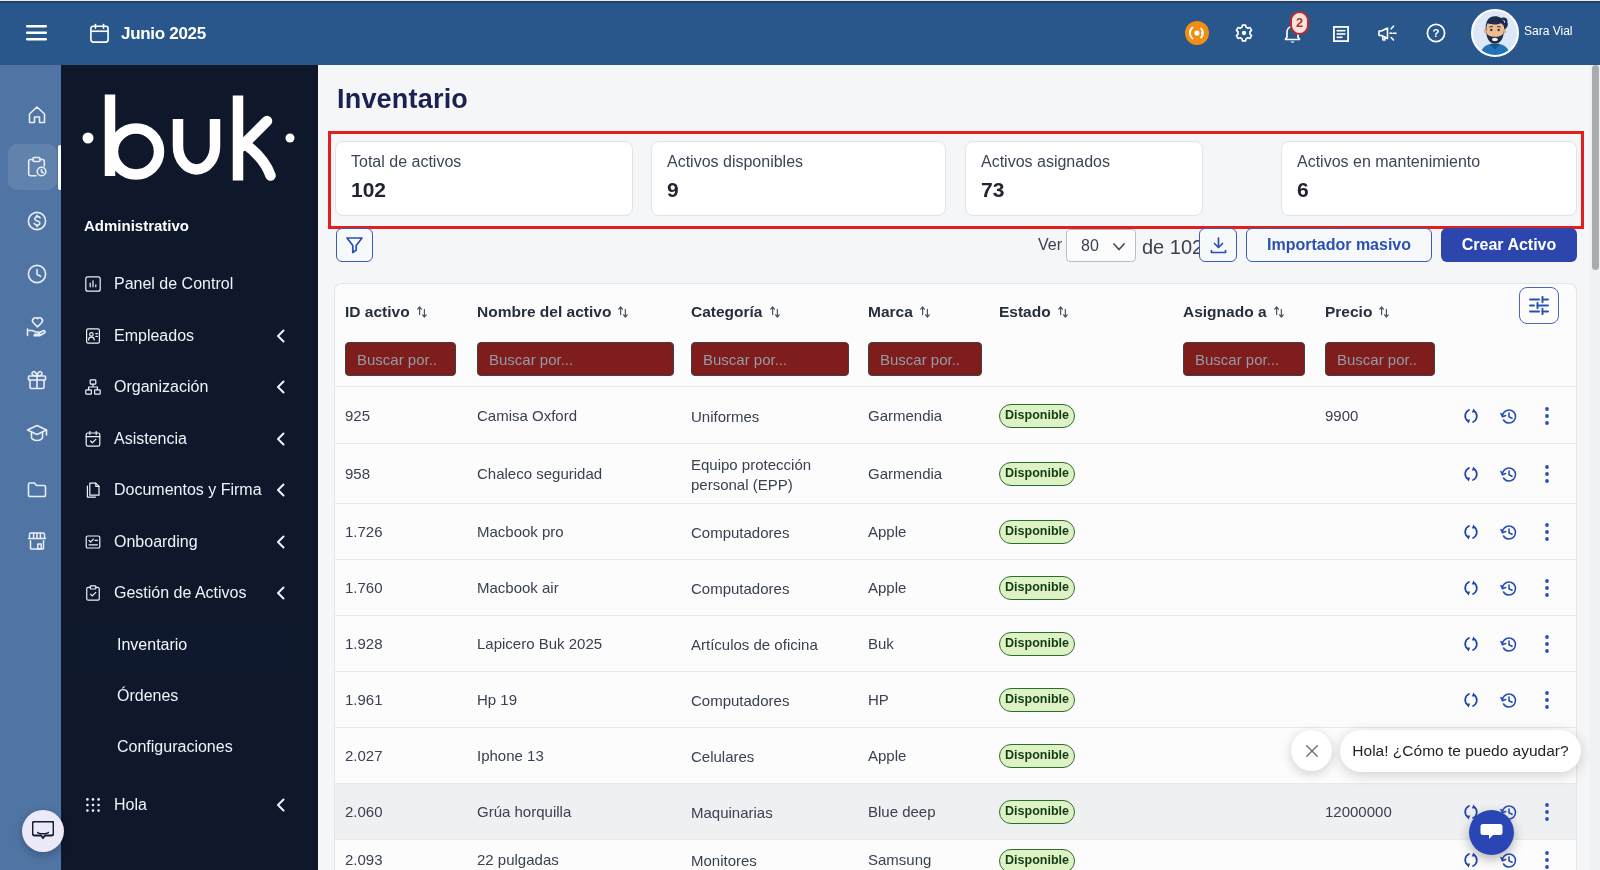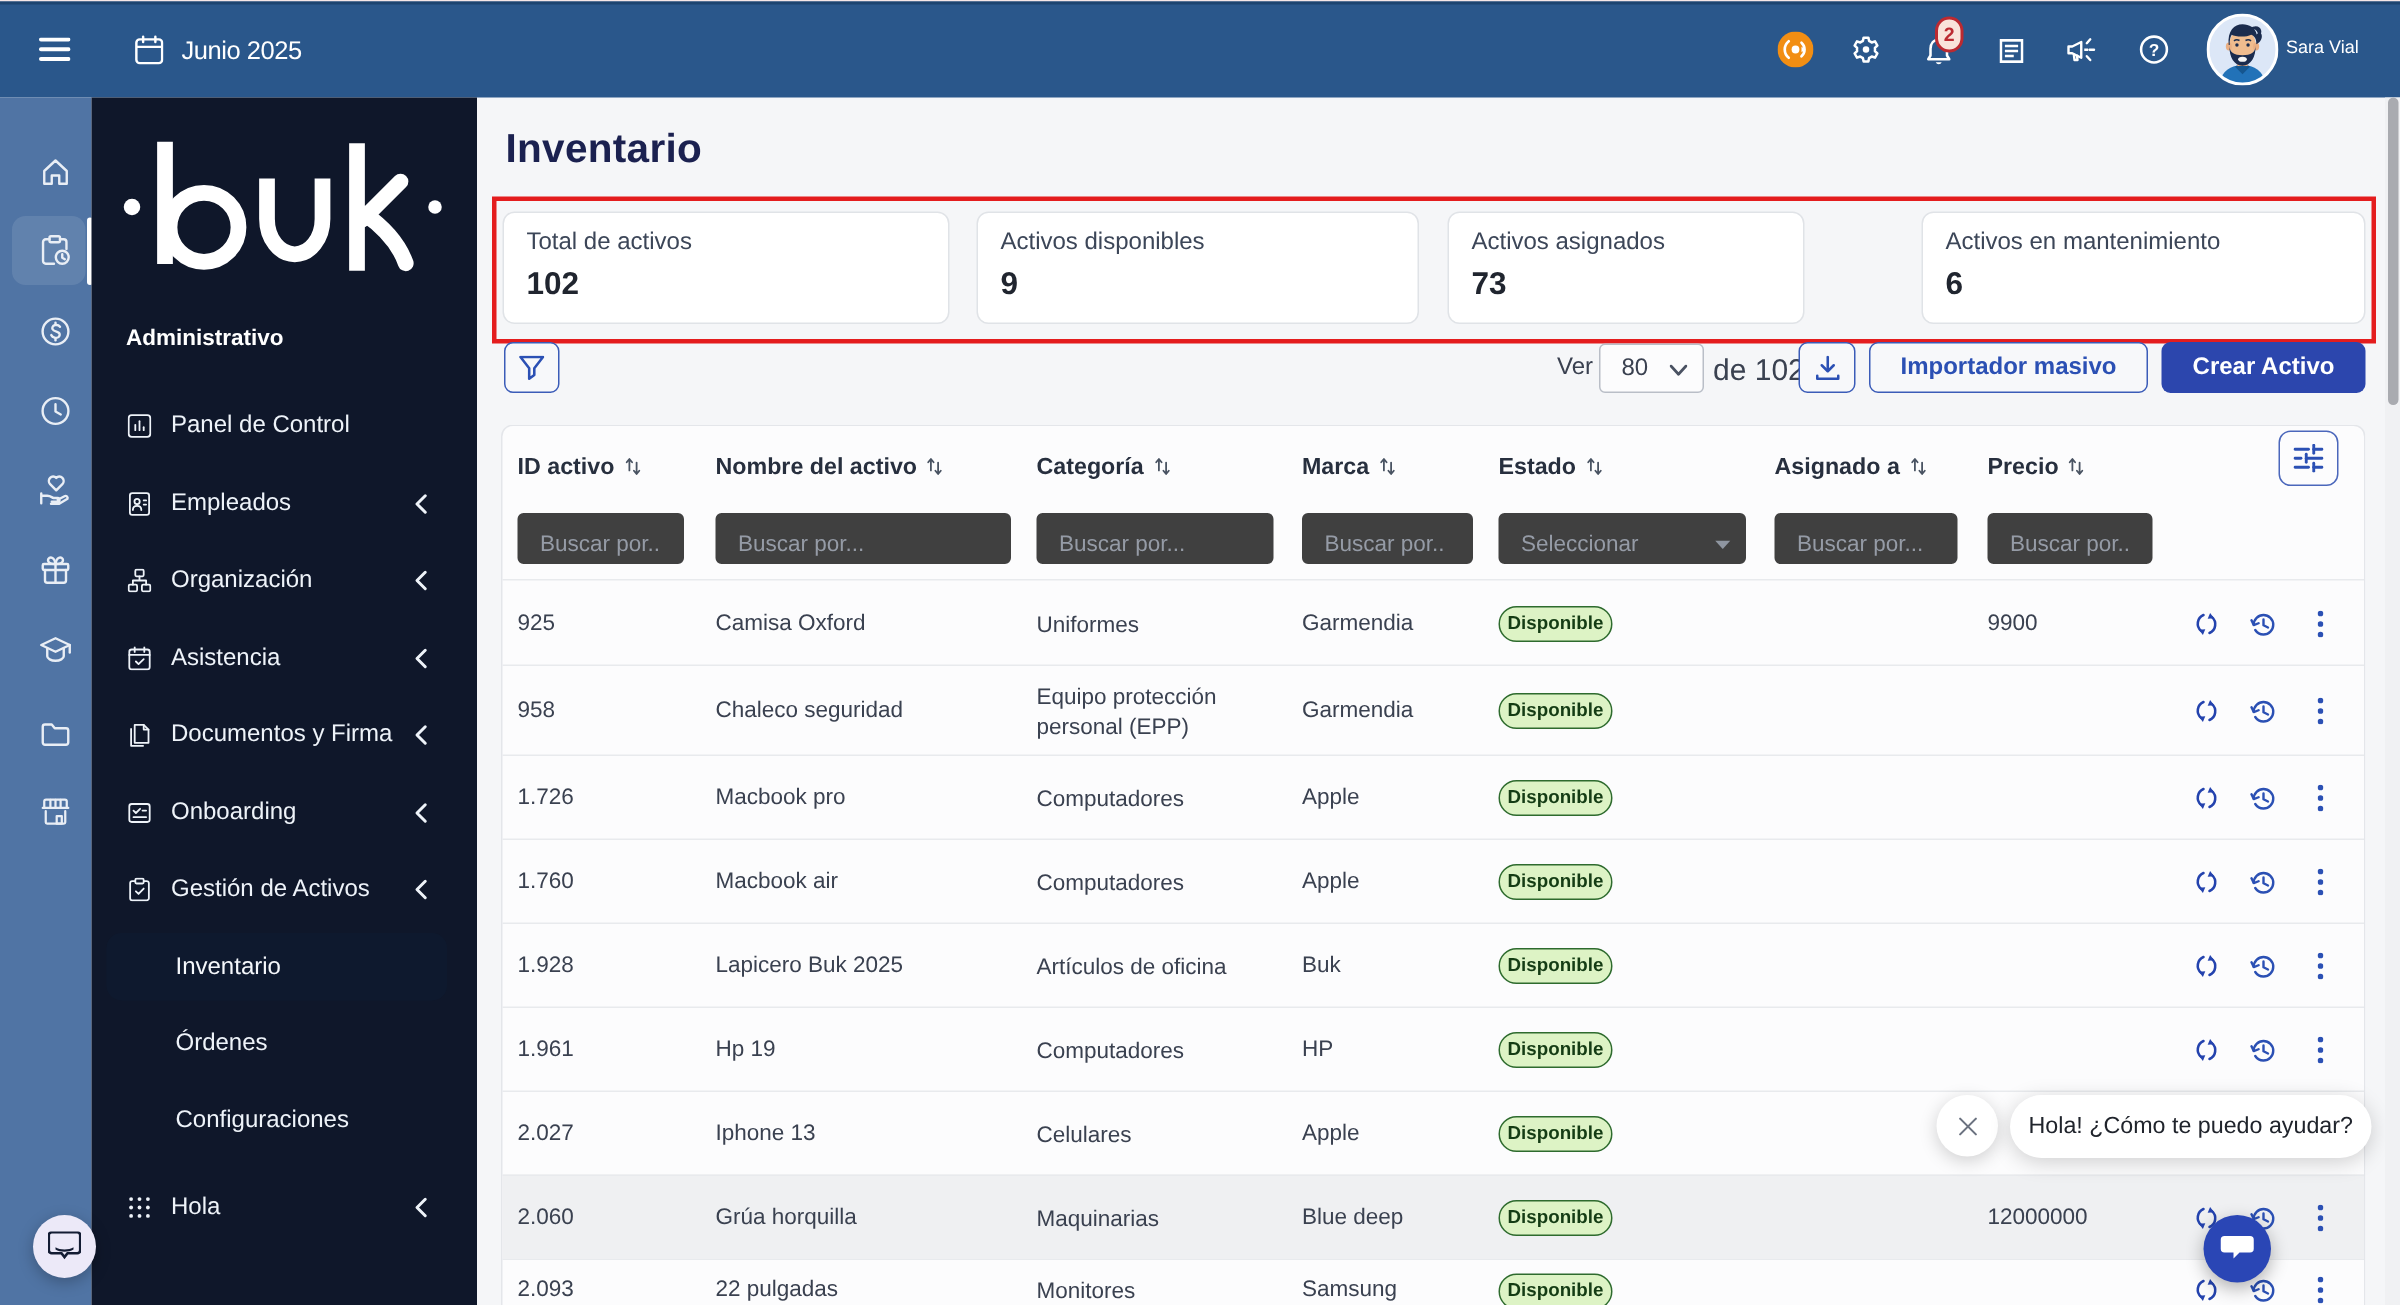--- a/index.html
+++ b/index.html
@@ -6,21 +6,21 @@
 html,body { width:1600px; height:870px; overflow:hidden; font-family:"Liberation Sans", sans-serif; }
 body { position:relative; background:#f5f6f8; }
 .abs { position:absolute; }
 
 
 #topbar { position:absolute; left:0; top:0; width:1600px; height:65px; background:#2a578b; }
 #topstrip { position:absolute; left:0; top:0; width:1600px; height:1px; background:#f6e7e7; z-index:5; }
 #topstrip2 { position:absolute; left:0; top:1px; width:1600px; height:2px; background:#1d4470; z-index:5; }
 #searchbox { position:absolute; left:227px; top:17px; width:285px; height:33px; background:#fff; border-radius:8px; }
 #searchbox .ph { position:absolute; left:14px; top:7px; font-size:16px; color:#8b95a1; }
-#junio { position:absolute; left:121px; top:24px; font-size:17px; font-weight:normal; color:#fff; letter-spacing:-0.3px; }
+#junio { position:absolute; left:121px; top:24px; font-size:17px; font-weight:bold; color:#fff; letter-spacing:-0.3px; }
 #saravial { position:absolute; left:1524px; top:24px; font-size:12px; color:#fff; }
 
 
 #rail { position:absolute; left:0; top:65px; width:61px; height:805px; background:#5074a4; }
 #railsel { position:absolute; left:8px; top:79px; width:49px; height:46px; background:rgba(255,255,255,0.1); border-radius:9px; }
 #railselbar { position:absolute; left:58px; top:80px; width:4px; height:45px; background:#fff; border-radius:3px; }
 #panel { position:absolute; left:61px; top:65px; width:257px; height:805px; background:#0f172a; }
 #adminlbl { position:absolute; left:23px; top:152px; font-size:15px; font-weight:bold; color:#fff; }
 .mitem { position:absolute; left:61px; width:257px; height:34px; }
 .mitem .micon { position:absolute; left:24px; top:2px; width:16px; height:16px; }
@@ -50,21 +50,21 @@
 #de102 { position:absolute; left:1142px; top:236px; font-size:20px; color:#3a4150; }
 #dlbtn { position:absolute; left:1199px; top:228px; width:38px; height:34px; border:1px solid #3b5cb8; border-radius:6px; background:#f7f8fa; }
 #impbtn { position:absolute; left:1246px; top:228px; width:186px; height:34px; border:1px solid #3b5cb8; border-radius:6px; background:#f7f8fa; color:#2b50b4; font-size:16px; font-weight:bold; text-align:center; line-height:32px; }
 #crearbtn { position:absolute; left:1441px; top:228px; width:136px; height:34px; background:#2c46ad; border-radius:6px; color:#fff; font-size:16px; font-weight:bold; text-align:center; line-height:34px; }
 
 
 #tablecard { position:absolute; left:334px; top:283px; width:1243px; height:587px; background:#fcfcfd; border:1px solid #e4e6ea; border-radius:8px 8px 0 0; border-bottom:none; }
 .th { position:absolute; top:19px; font-size:15.5px; font-weight:bold; color:#272f3e; }
 .sorti { position:relative; top:1px; margin-left:6px; }
 #colbtn { position:absolute; left:1184px; top:3px; width:40px; height:37px; border:1.5px solid #4b67bb; border-radius:8px; }
-.finput { position:absolute; top:58px; height:34px; border:4px solid #404040; border-radius:4px; background:#404040; }
+.finput { position:absolute; top:58px; height:34px; border:1px solid #404040; border-radius:4px; background:#7f1d1d; }
 .finput .ph { position:absolute; left:11px; top:8px; font-size:15px; color:#959ba6; }
 .row { position:absolute; left:0; width:1241px; border-top:1px solid #e8eaed; }
 .cell { position:absolute; font-size:15px; color:#3a4150; }
 .pill { position:absolute; left:664px; width:76px; height:24px; background:#ddf3c5; border:1.5px solid #2e6b2e; border-radius:12.5px; color:#143c14; font-size:12.5px; font-weight:bold; text-align:center; line-height:21px; }
 
 
 #chatclose { position:absolute; left:1291px; top:730px; width:41px; height:41px; border-radius:50%; background:#fff; box-shadow:0 3px 12px rgba(0,0,0,0.18); }
 #chattip { position:absolute; left:1340px; top:730px; width:241px; height:42px; border-radius:21px; background:#fff; box-shadow:0 3px 14px rgba(0,0,0,0.18); font-size:15.5px; color:#20242c; text-align:center; line-height:42px; }
 #chatfab { position:absolute; left:1469px; top:810px; width:45px; height:45px; border-radius:50%; background:#2a46b5; box-shadow:0 4px 12px rgba(0,0,0,0.3); }
 #leftchat { position:absolute; left:22px; top:810px; width:42px; height:42px; border-radius:50%; background:#ece9f8; box-shadow:0 3px 10px rgba(0,0,0,0.25); }
@@ -484,26 +484,20 @@
     </div>
 <div class="finput" style="left:533px;width:114px">
       <div class="ph">Buscar por..</div>
     </div>
 <div class="finput" style="left:848px;width:122px">
       <div class="ph">Buscar por...</div>
     </div>
 <div class="finput" style="left:990px;width:110px">
       <div class="ph">Buscar por..</div>
     </div>
-<div class="finput" style="left:664px;width:165px">
-      <div class="ph">Seleccionar</div>
-      <svg class="abs" style="left:140px;top:14px" width="11" height="7" viewBox="0 0 11 7">
-        <path d="M0.5 0.5 L5.5 6 L10.5 0.5" fill="#8f96a1"></path>
-      </svg>
-    </div>
 <div class="row" style="top:102px;height:57px;">
 <div class="cell" style="left:10px;top:19.5px">925</div>
 <div class="cell" style="left:142px;top:19.5px">Camisa Oxford</div>
 <div class="cell" style="left:356px;top:19.5px;line-height:20px;">Uniformes</div>
 <div class="cell" style="left:533px;top:19.5px">Garmendia</div>
 <div class="pill" style="top:16.5px">Disponible</div>
 <div class="cell" style="left:990px;top:19.5px">9900</div>
 <div class="abs" style="left:1128px;top:20.5px"><svg width="16" height="16" viewBox="0 0 16 16">
           <g stroke="#2443ae" stroke-width="1.7" fill="none" stroke-linecap="round">
             <path d="M6.0 2.0 A6.3 6.3 0 0 0 4.4 12.6"></path>

